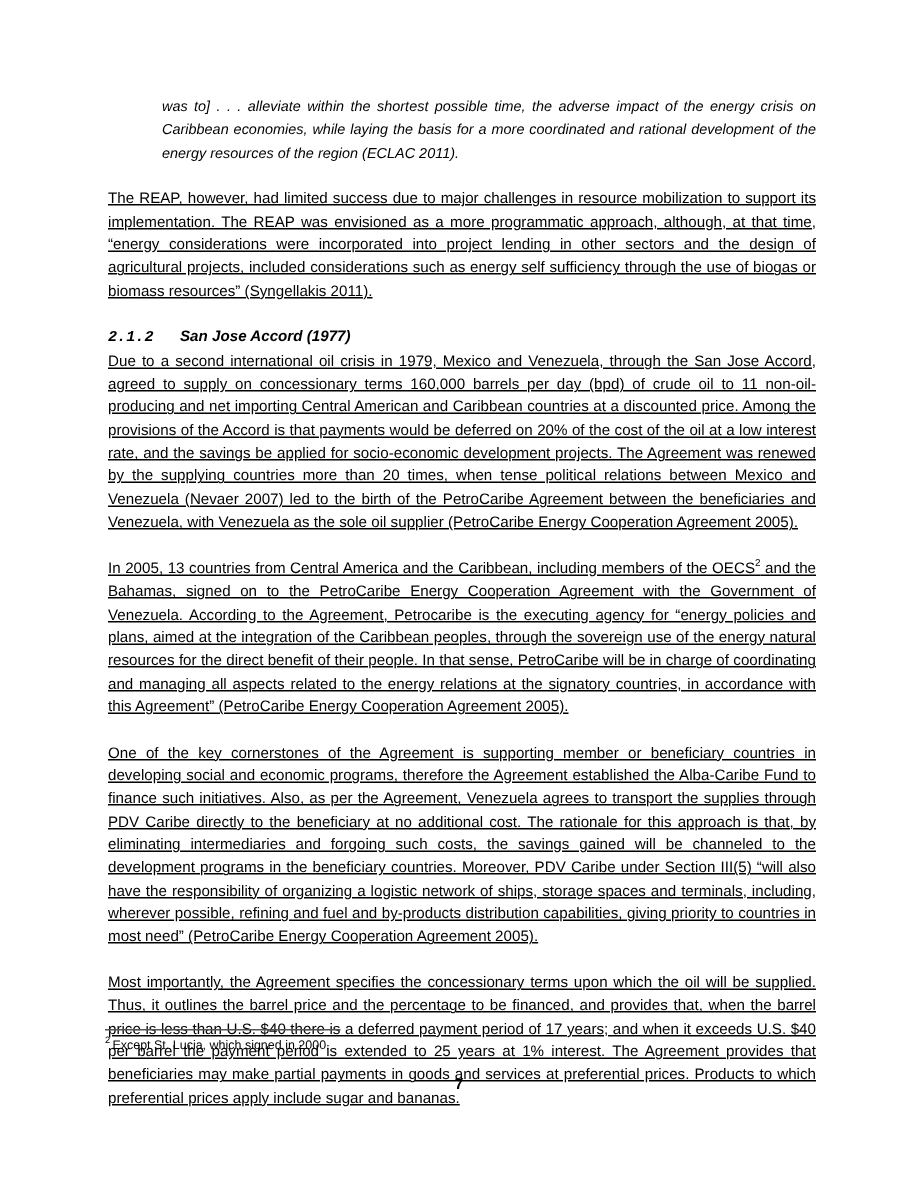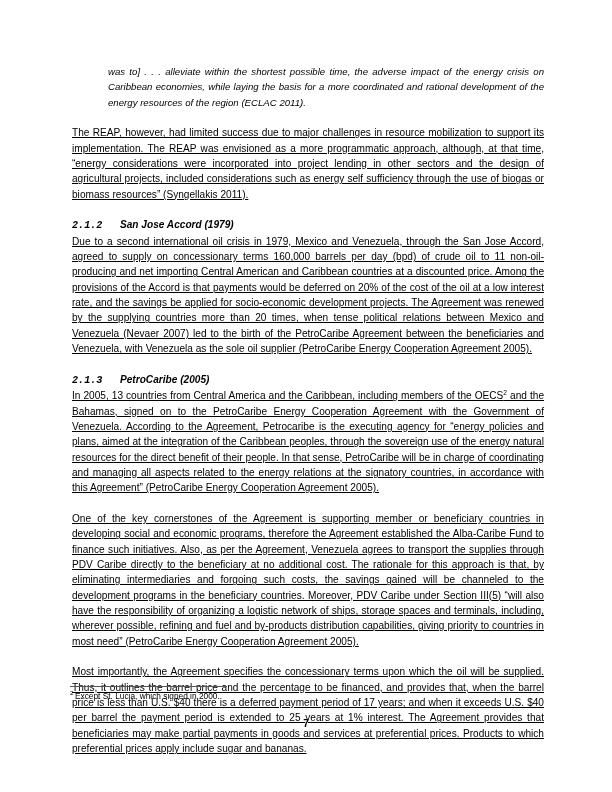--- a/index.html
+++ b/index.html
@@ -109,30 +109,27 @@
 
     <div class="blockquote">was to] . . . alleviate within the shortest possible time, the adverse impact of the energy crisis on Caribbean economies, while laying the basis for a more coordinated and rational development of the energy resources of the region (ECLAC 2011).</div>
 
     <div class="gap-md"></div>
 
     <p class="body">The REAP, however, had limited success due to major challenges in resource mobilization to support its implementation. The REAP was envisioned as a more programmatic approach, although, at that time, “energy considerations were incorporated into project lending in other sectors and the design of agricultural projects, included considerations such as energy self sufficiency through the use of biogas or biomass resources” (Syngellakis 2011).</p>
 
     <div class="gap-lg"></div>
 
     <h3 class="heading">
-      <span class="num">2.1.2</span><span>San Jose Accord (1979)</span>
+      <span class="num">2.1.2</span><span>San Jose Accord (1977)</span>
     </h3>
 
     <p class="body">Due to a second international oil crisis in 1979, Mexico and Venezuela, through the San Jose Accord, agreed to supply on concessionary terms 160,000 barrels per day (bpd) of crude oil to 11 non-oil-producing and net importing Central American and Caribbean countries at a discounted price. Among the provisions of the Accord is that payments would be deferred on 20% of the cost of the oil at a low interest rate, and the savings be applied for socio-economic development projects. The Agreement was renewed by the supplying countries more than 20 times, when tense political relations between Mexico and Venezuela (Nevaer 2007) led to the birth of the PetroCaribe Agreement between the beneficiaries and Venezuela, with Venezuela as the sole oil supplier (PetroCaribe Energy Cooperation Agreement 2005).</p>
 
     <div class="gap-lg"></div>
 
-    <h3 class="heading">
-      <span class="num">2.1.3</span><span>PetroCaribe (2005)</span>
-    </h3>
 
     <p class="body"><span>In 2005, 13 countries from Central America and the Caribbean, including members of the OECS</span><sup class="fn">2</sup><span> and the Bahamas, signed on to the PetroCaribe Energy Cooperation Agreement with the Government of Venezuela. According to the Agreement, Petrocaribe is the executing agency for “energy policies and plans, aimed at the integration of the Caribbean peoples, through the sovereign use of the energy natural resources for the direct benefit of their people. In that sense, PetroCaribe will be in charge of coordinating and managing all aspects related to the energy relations at the signatory countries, in accordance with this Agreement” (PetroCaribe Energy Cooperation Agreement 2005).</span></p>
 
     <div class="gap-lg"></div>
 
     <p class="body">One of the key cornerstones of the Agreement is supporting member or beneficiary countries in developing social and economic programs, therefore the Agreement established the Alba-Caribe Fund to finance such initiatives. Also, as per the Agreement, Venezuela agrees to transport the supplies through PDV Caribe directly to the beneficiary at no additional cost. The rationale for this approach is that, by eliminating intermediaries and forgoing such costs, the savings gained will be channeled to the development programs in the beneficiary countries. Moreover, PDV Caribe under Section III(5) “will also have the responsibility of organizing a logistic network of ships, storage spaces and terminals, including, wherever possible, refining and fuel and by-products distribution capabilities, giving priority to countries in most need” (PetroCaribe Energy Cooperation Agreement 2005).</p>
 
     <div class="gap-lg"></div>
 
     <p class="body">Most importantly, the Agreement specifies the concessionary terms upon which the oil will be supplied. Thus, it outlines the barrel price and the percentage to be financed, and provides that, when the barrel price is less than U.S. $40 there is a deferred payment period of 17 years; and when it exceeds U.S. $40 per barrel the payment period is extended to 25 years at 1% interest. The Agreement provides that beneficiaries may make partial payments in goods and services at preferential prices. Products to which preferential prices apply include sugar and bananas.</p>

